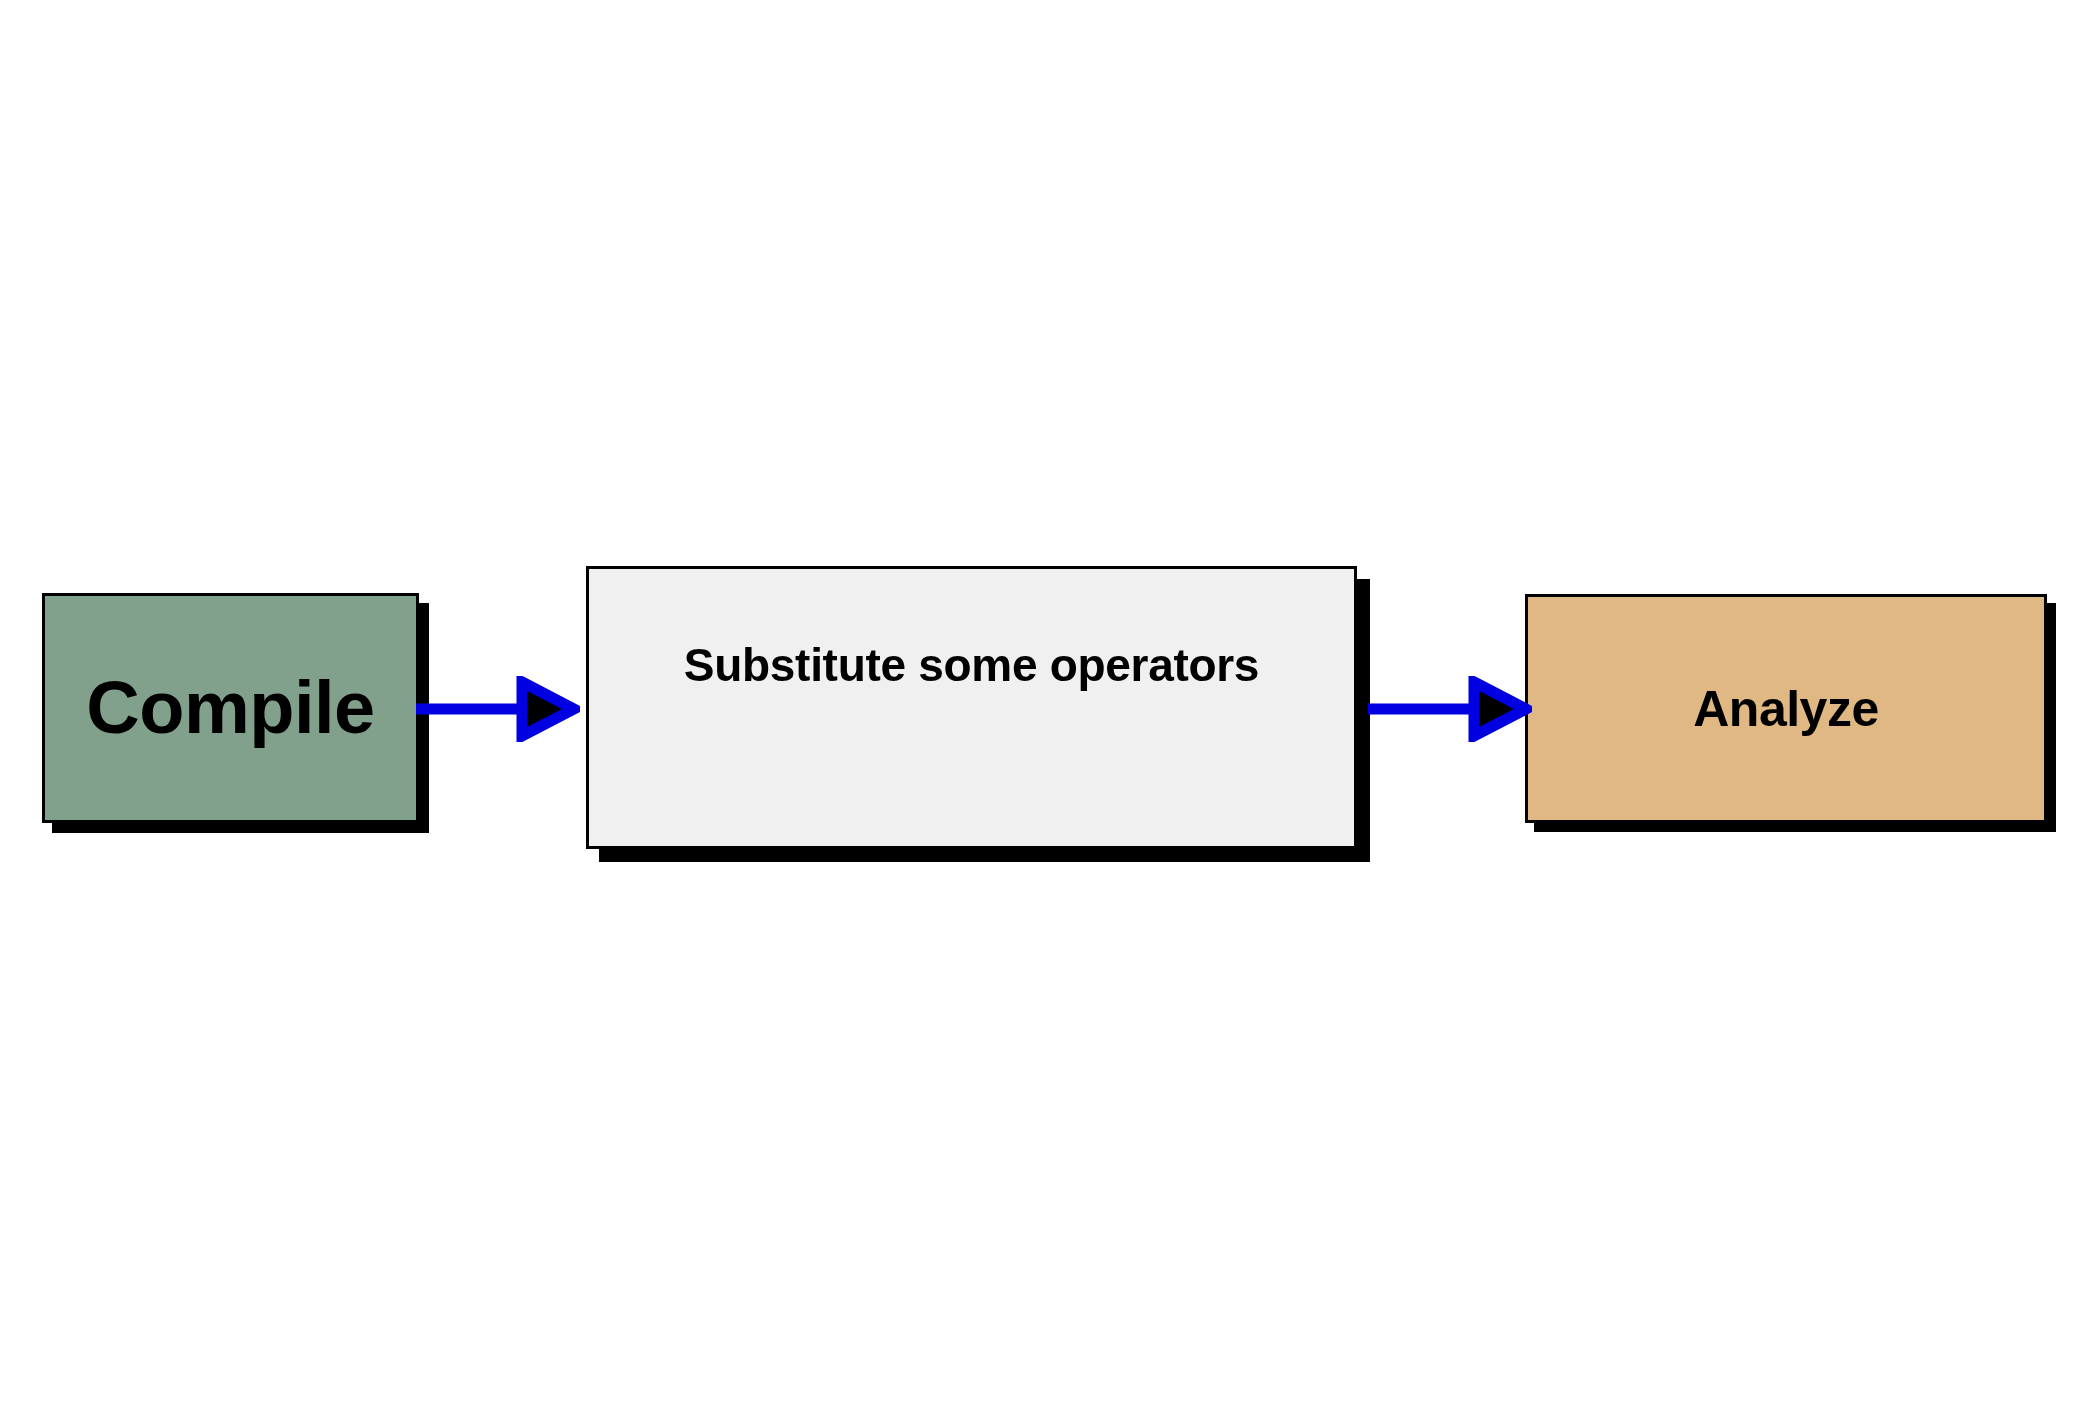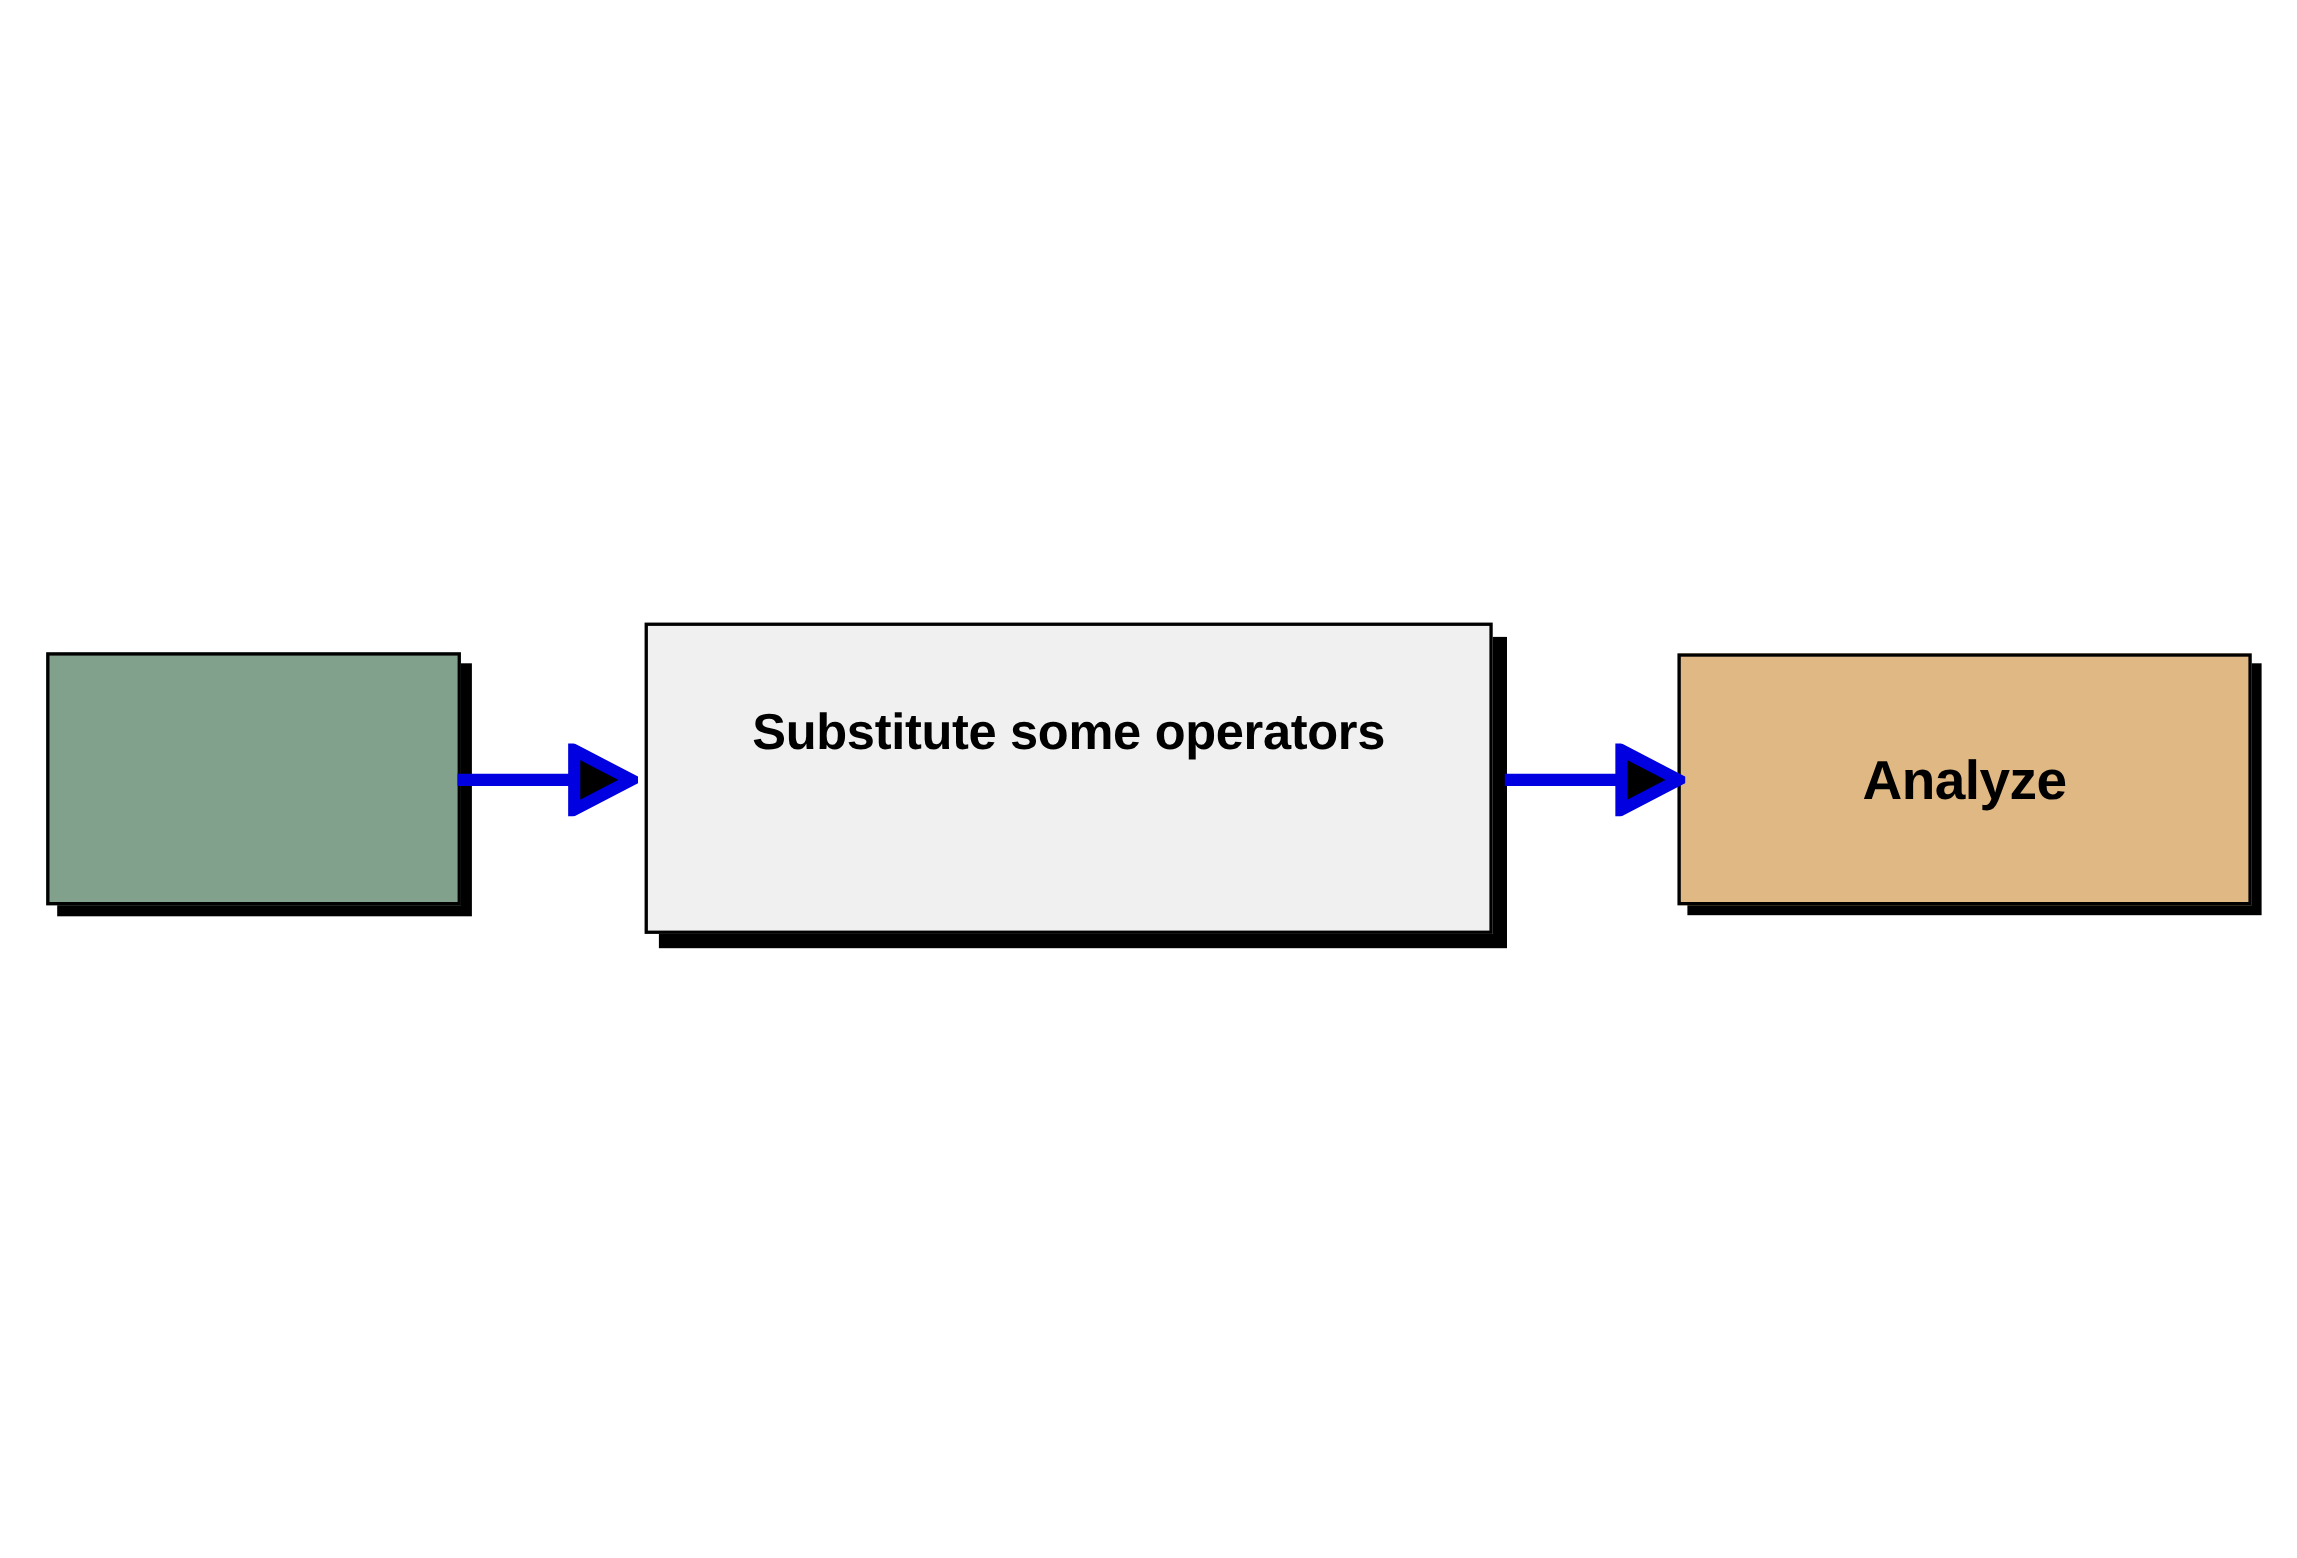--- a/index.html
+++ b/index.html
@@ -136,20 +136,23 @@
   .arrow svg { display: block; }
 </style>
 </head>
 <body>
 
 <div id="canvas" style="background: rgb(255, 255, 255);">
 
   <div class="node" id="node-compile">
     <div class="shadow" style="background: rgb(0, 0, 0);"></div>
     <div class="face" style="background: rgb(130, 161, 141); border-color: rgb(0, 0, 0);"></div>
+    <div class="label-wrap">
+      <div class="label">Compile</div>
+    </div>
   </div>
 
   <div class="arrow" id="arrow-1" style="left:414px; top:676px; width:166px; height:66px;">
     <svg width="166" height="66" viewBox="0 0 166 66">
       <line x1="2" y1="33" x2="112" y2="33" stroke="#0000e0" stroke-width="11"></line>
       <path d="M 108 6 L 160 33 L 108 60 Z" fill="#000000" stroke="#0000e0" stroke-width="11" stroke-linejoin="miter"></path>
     </svg>
   </div>
 
   <div class="node" id="node-substitute">

